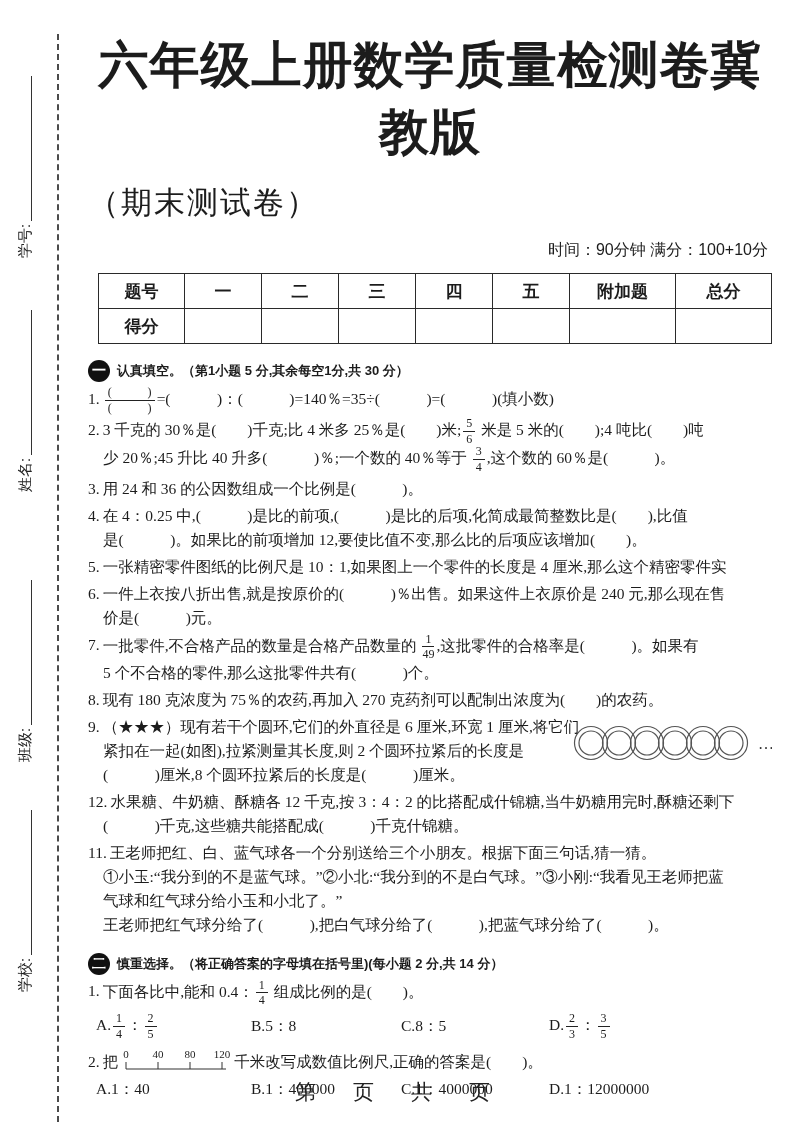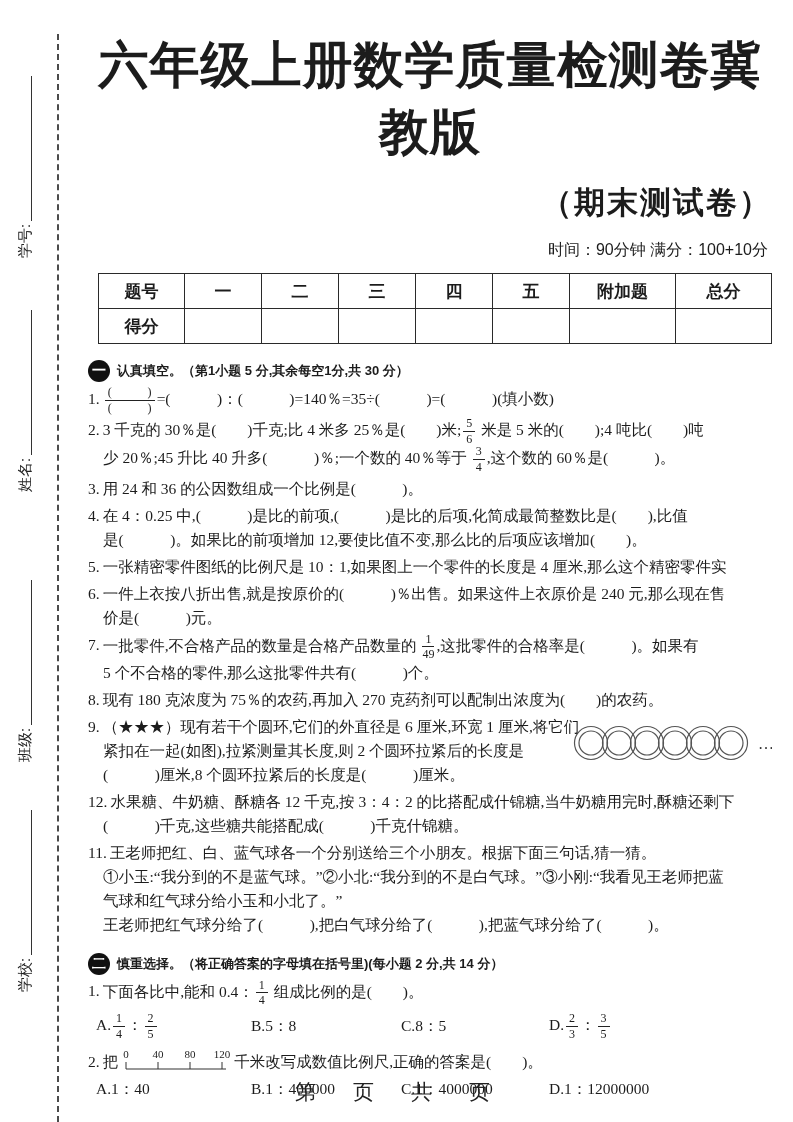--- a/index.html
+++ b/index.html
@@ -6,22 +6,22 @@
   .page{position:relative;width:793px;height:1122px;background:#ffffff;overflow:hidden;
         font-family:"Liberation Serif",serif;color:#1c1c1c;}
   .cutline{position:absolute;left:57px;top:34px;bottom:0;width:0;border-left:2px dashed #4a4a4a;}
   .mlabel{position:absolute;left:16px;transform:rotate(-90deg);transform-origin:0 0;
           font-family:"Liberation Sans",sans-serif;font-size:15px;white-space:nowrap;color:#222;}
   .mline{display:inline-block;width:145px;height:14px;border-bottom:1.5px solid #333;
          margin-left:3px;vertical-align:-2px;}
   .main{position:absolute;left:88px;top:18px;width:684px;}
   .title{font-family:"Liberation Sans",sans-serif;font-size:50px;font-weight:bold;
          text-align:center;margin:14px 0 0;letter-spacing:1px;}
-  .subtitle{font-family:"Liberation Sans",sans-serif;font-size:31px;font-weight:bold;
-            text-align:right;margin:16px 0 0;letter-spacing:2px;}
+  .subtitle{font-family:"Liberation Sans",sans-serif;font-size:31px;font-weight:normal;
+            text-align:left;margin:16px 0 0;letter-spacing:2px;}
   .info{text-align:right;font-size:16px;margin-top:16px;padding-right:4px;
         font-family:"Liberation Sans",sans-serif;}
   table.score-table{border-collapse:collapse;width:665px;margin:12px 0 0 10px;table-layout:fixed;}
   table.score-table td{border:1.5px solid #2a2a2a;height:34px;text-align:center;font-size:17px;
         font-weight:bold;font-family:"Liberation Sans",sans-serif;padding:0;}
   .sec-header{margin:16px 0 4px;display:flex;align-items:center;gap:7px;
               font-family:"Liberation Sans",sans-serif;}
   .badge{width:22px;height:22px;border-radius:50%;background:#111;color:#fff;font-size:14px;
          font-weight:bold;display:inline-flex;align-items:center;justify-content:center;flex:0 0 auto;}
   .sec-title{font-size:13px;font-weight:bold;}

